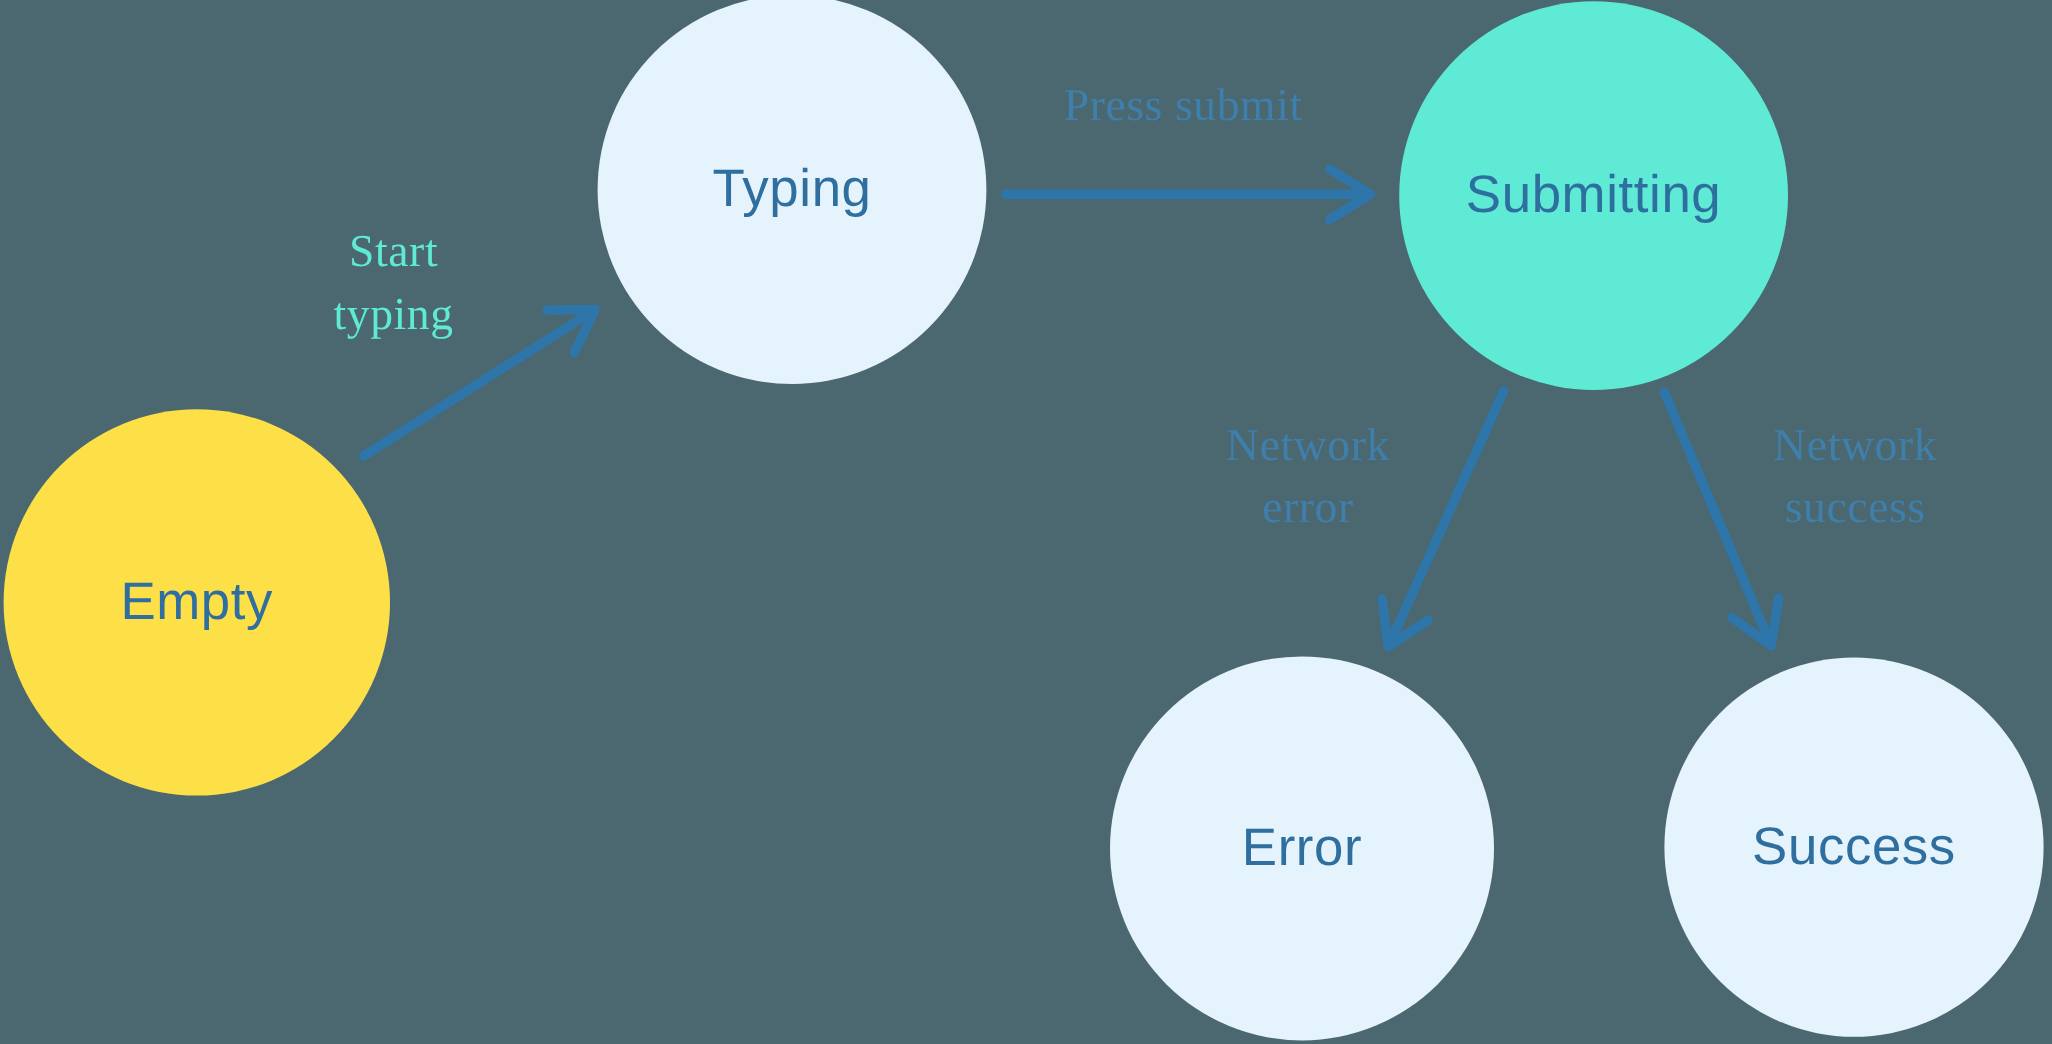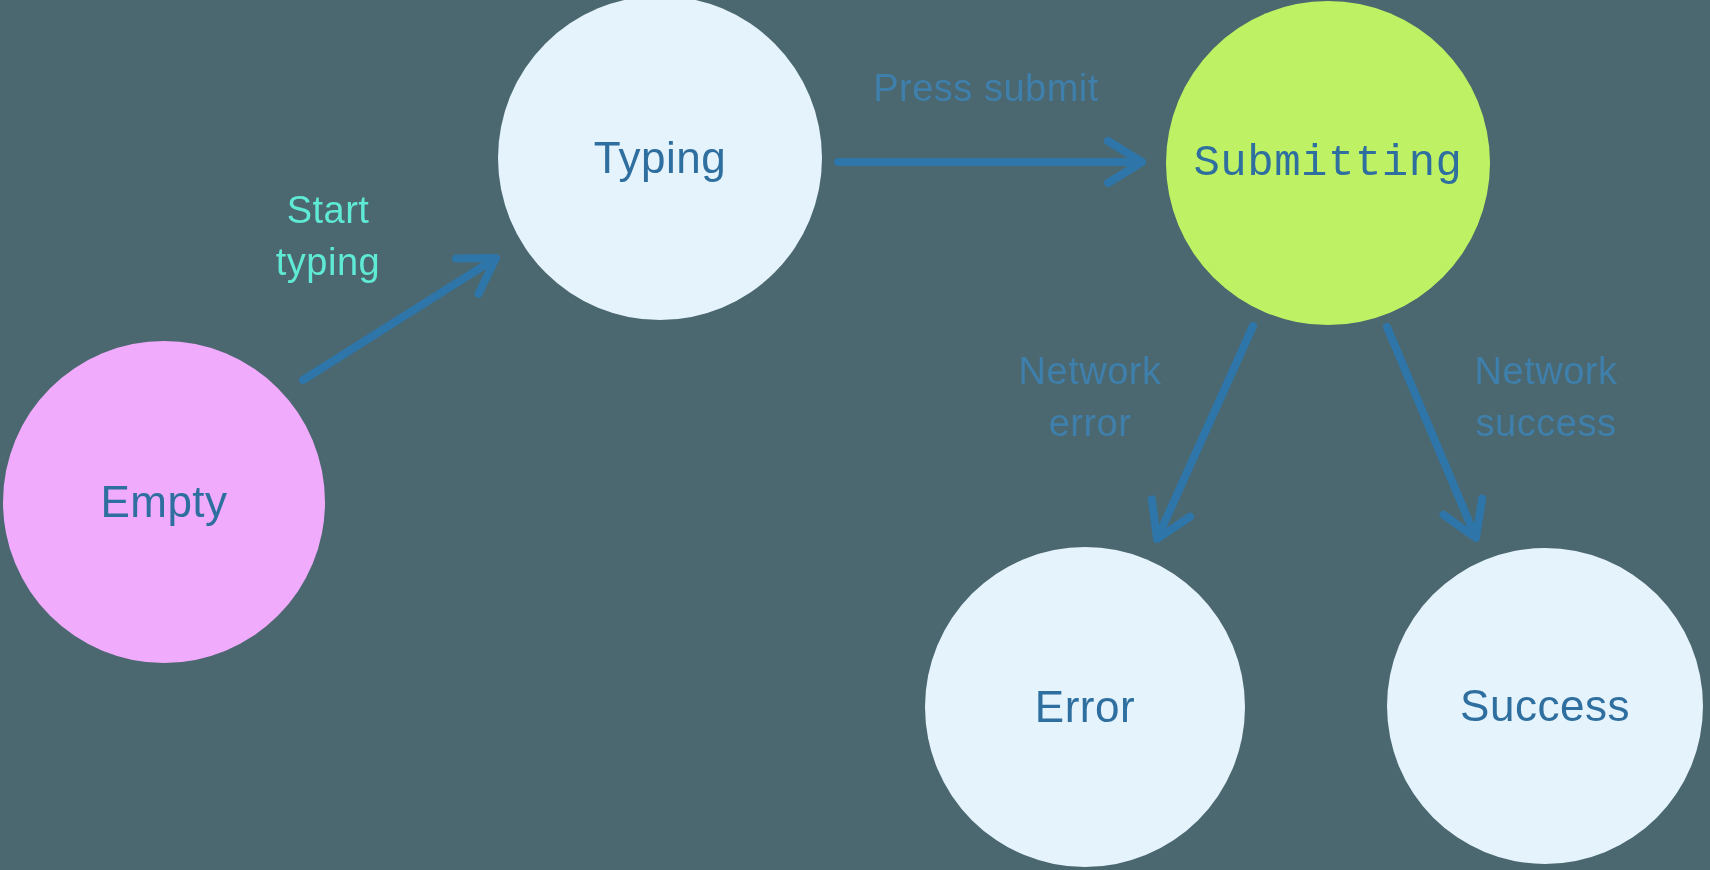--- a/index.html
+++ b/index.html
@@ -33,20 +33,21 @@
     white-space: nowrap;
   }
   .edge-label {
     position: absolute;
     transform: translate(-50%, -50%);
     font-size: 38px;
     line-height: 52px;
     letter-spacing: 0.5px;
     text-align: center;
     white-space: pre-line;
+    font-family: Liberation Serif, serif;
   }
 </style>
 </head>
 <body>
 
 <div class="canvas" style="background: rgb(75, 103, 111);">
   <svg class="edges-layer" id="edges-svg" width="1710" height="870" viewBox="0 0 1710 870" xmlns="http://www.w3.org/2000/svg">
       <g fill="none" stroke="#2E76A9" stroke-width="8" stroke-linecap="round" stroke-linejoin="round">
         <line x1="303" y1="380" x2="487.54719305010866" y2="263.34322511858414"></line>
         <polyline points="478.48122911939623,293.917859997958 496,258 456.0396836213427,258.41607080841436"></polyline>
@@ -58,27 +59,27 @@
       <g fill="none" stroke="#2E76A9" stroke-width="8" stroke-linecap="round" stroke-linejoin="round">
         <line x1="1253" y1="326" x2="1161.1089851879176" y2="529.8831891143079"></line>
         <polyline points="1151.8252467789662,499.37397409401996 1157,539 1190.1158524988732,516.6317118832737"></polyline>
       </g>
       <g fill="none" stroke="#2E76A9" stroke-width="8" stroke-linecap="round" stroke-linejoin="round">
         <line x1="1387" y1="327" x2="1472.1135741729495" y2="528.786114050476"></line>
         <polyline points="1443.4369916940282,514.8342820084243 1476,538 1482.135312682029,498.51129353481264"></polyline>
       </g>
     </svg>
   <div id="nodes-layer">
-      <div class="node" style="left: 3px; top: 341px; width: 322px; height: 322px; background: #f0abfc; text-align: center;">
+      <div class="node" style="left: 3px; top: 341px; width: 322px; height: 322px; background: #fde047; text-align: center;">
         <span class="node-label" style="color: rgb(46, 111, 159);">Empty</span>
       </div>
       <div class="node" style="left: 498px; top: -4px; width: 324px; height: 324px; background: rgb(229, 243, 253);">
         <span class="node-label" style="color: rgb(46, 111, 159);">Typing</span>
       </div>
-      <div class="node" style="left: 1166px; top: 1px; width: 324px; height: 324px; background: #bef264; font-family: Liberation Mono, monospace;">
+      <div class="node" style="left: 1166px; top: 1px; width: 324px; height: 324px; background: #5eead4;">
         <span class="node-label" style="color: rgb(46, 111, 159);">Submitting</span>
       </div>
       <div class="node" style="left: 925px; top: 547px; width: 320px; height: 320px; background: rgb(229, 243, 253);">
         <span class="node-label" style="color: rgb(46, 111, 159);">Error</span>
       </div>
       <div class="node" style="left: 1387px; top: 548px; width: 316px; height: 316px; background: rgb(229, 243, 253);">
         <span class="node-label" style="color: rgb(46, 111, 159);">Success</span>
       </div>
     </div>
   <div id="labels-layer">

